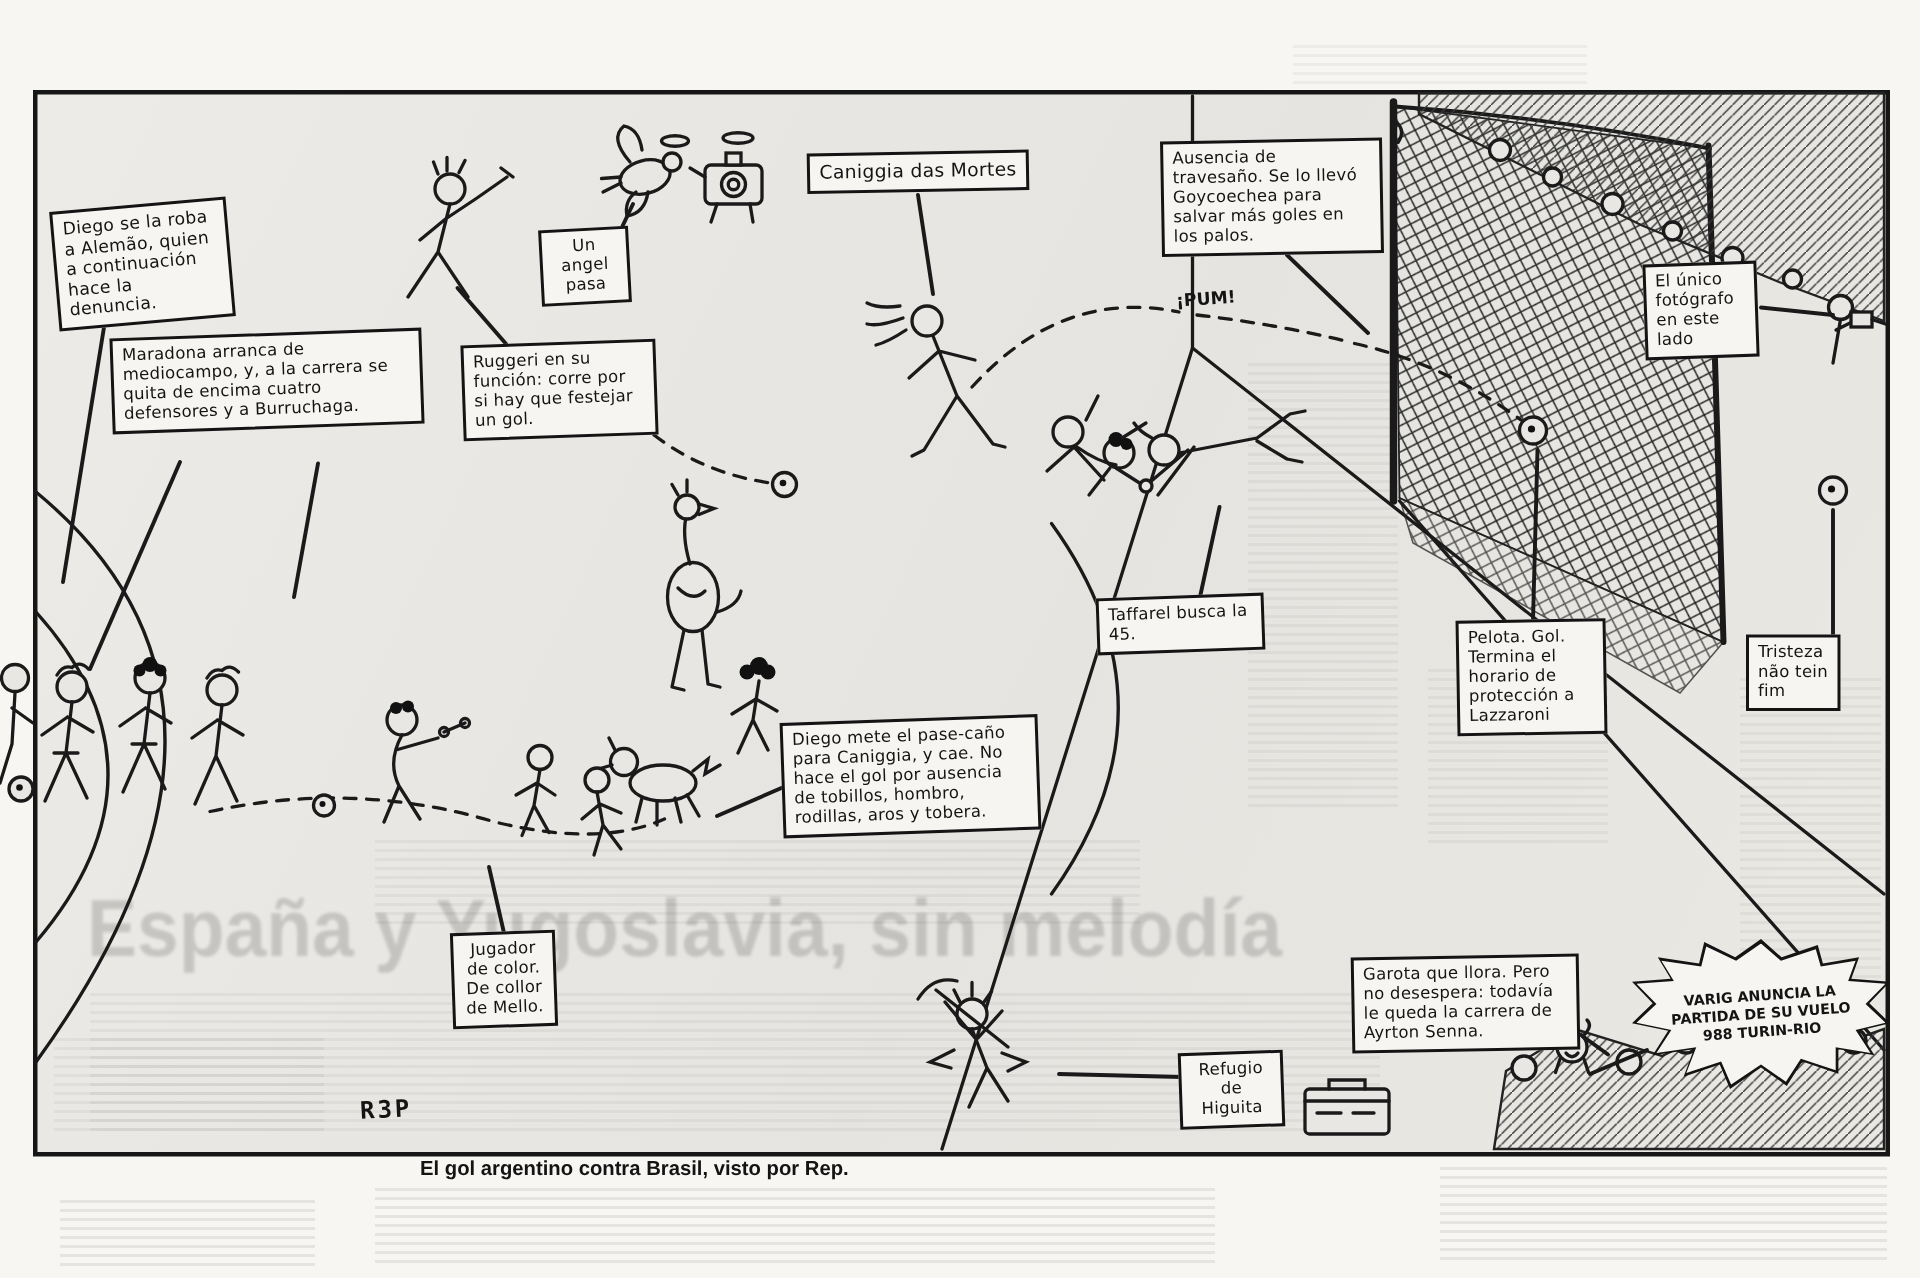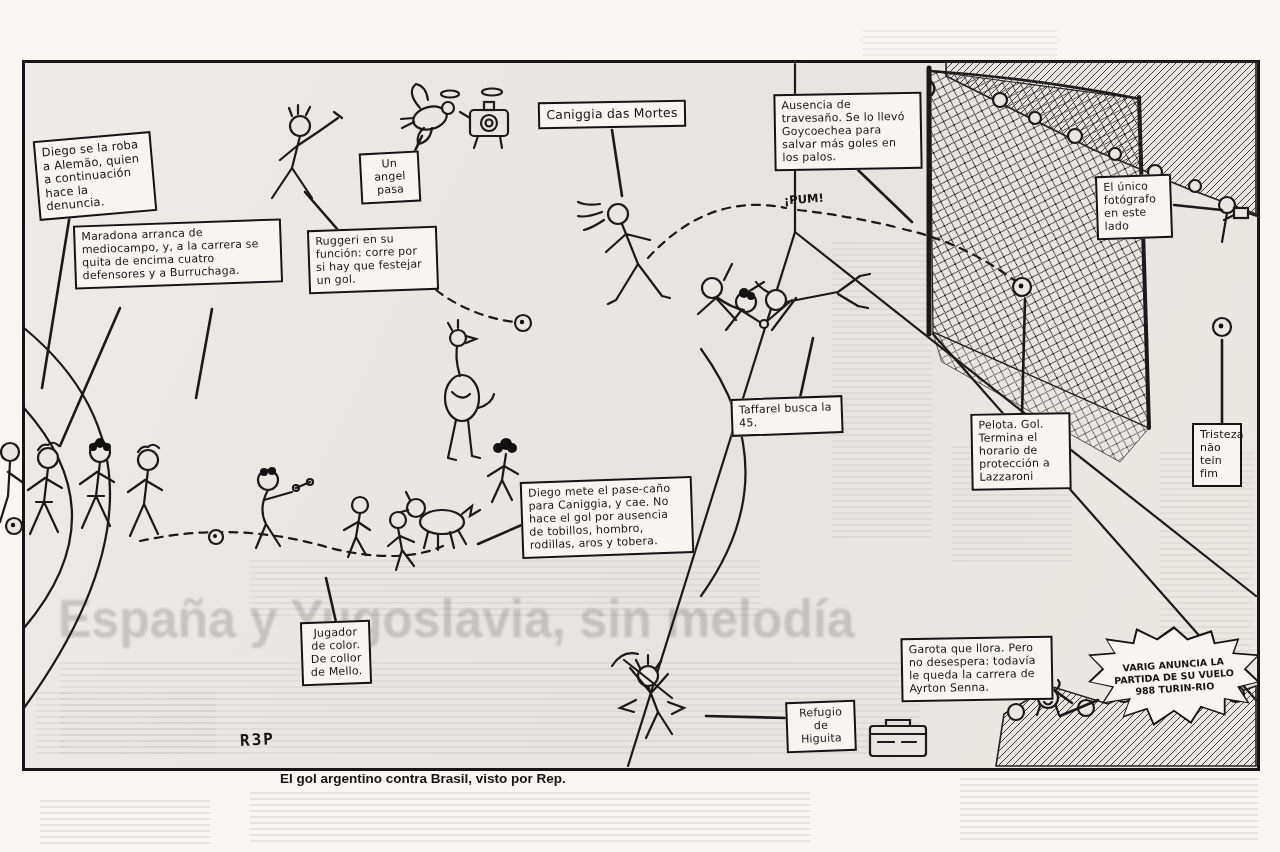--- a/index.html
+++ b/index.html
@@ -22,21 +22,21 @@
         font-size:11px;line-height:1.18;color:#141414;letter-spacing:.2px;box-sizing:border-box;}
   #n-diego{left:36px;top:136px;width:118px;transform:rotate(-5deg);font-size:11.5px;}
   #n-maradona{left:74px;top:222px;width:208px;transform:rotate(-2deg);}
   #n-angel{left:360px;top:152px;width:60px;transform:rotate(-3deg);text-align:center;}
   #n-ruggeri{left:308px;top:228px;width:130px;transform:rotate(-2deg);}
   #n-caniggia{left:538px;top:101px;width:148px;transform:rotate(-1deg);text-align:center;font-size:12.5px;}
   #n-ausencia{left:774px;top:93px;width:148px;transform:rotate(-1deg);}
   #n-fotografo{left:1096px;top:175px;width:76px;transform:rotate(-2deg);}
   #n-taffarel{left:731px;top:397px;width:112px;transform:rotate(-2deg);}
   #n-pelota{left:971px;top:413px;width:100px;transform:rotate(-1deg);}
-  #n-tristeza{left:1192px;top:423px;width:50px;}
+  #n-tristeza{left:1164px;top:423px;width:63px;}
   #n-pase{left:521px;top:479px;width:172px;transform:rotate(-2deg);}
   #n-jugador{left:301px;top:621px;width:70px;transform:rotate(-2deg);text-align:center;}
   #n-garota{left:901px;top:637px;width:152px;transform:rotate(-1deg);}
   #n-refugio{left:786px;top:701px;width:70px;transform:rotate(-2deg);text-align:center;}
   
   .star{position:absolute;left:1088px;top:626px;width:172px;height:102px;}
   .star .clip{position:absolute;inset:0;background:#141414;
     clip-path:polygon(50% 0,58% 12%,72% 4%,74% 16%,88% 12%,85% 26%,100% 28%,92% 42%,100% 55%,88% 60%,94% 76%,80% 72%,80% 88%,66% 80%,60% 96%,50% 84%,38% 98%,34% 82%,20% 90%,24% 72%,8% 76%,14% 60%,0 55%,8% 42%,0 28%,15% 26%,10% 12%,26% 16%,28% 2%,40% 12%);}
   .star .clip-inner{position:absolute;inset:3px;background:#f6f5f1;
     clip-path:polygon(50% 0,58% 12%,72% 4%,74% 16%,88% 12%,85% 26%,100% 28%,92% 42%,100% 55%,88% 60%,94% 76%,80% 72%,80% 88%,66% 80%,60% 96%,50% 84%,38% 98%,34% 82%,20% 90%,24% 72%,8% 76%,14% 60%,0 55%,8% 42%,0 28%,15% 26%,10% 12%,26% 16%,28% 2%,40% 12%);}

